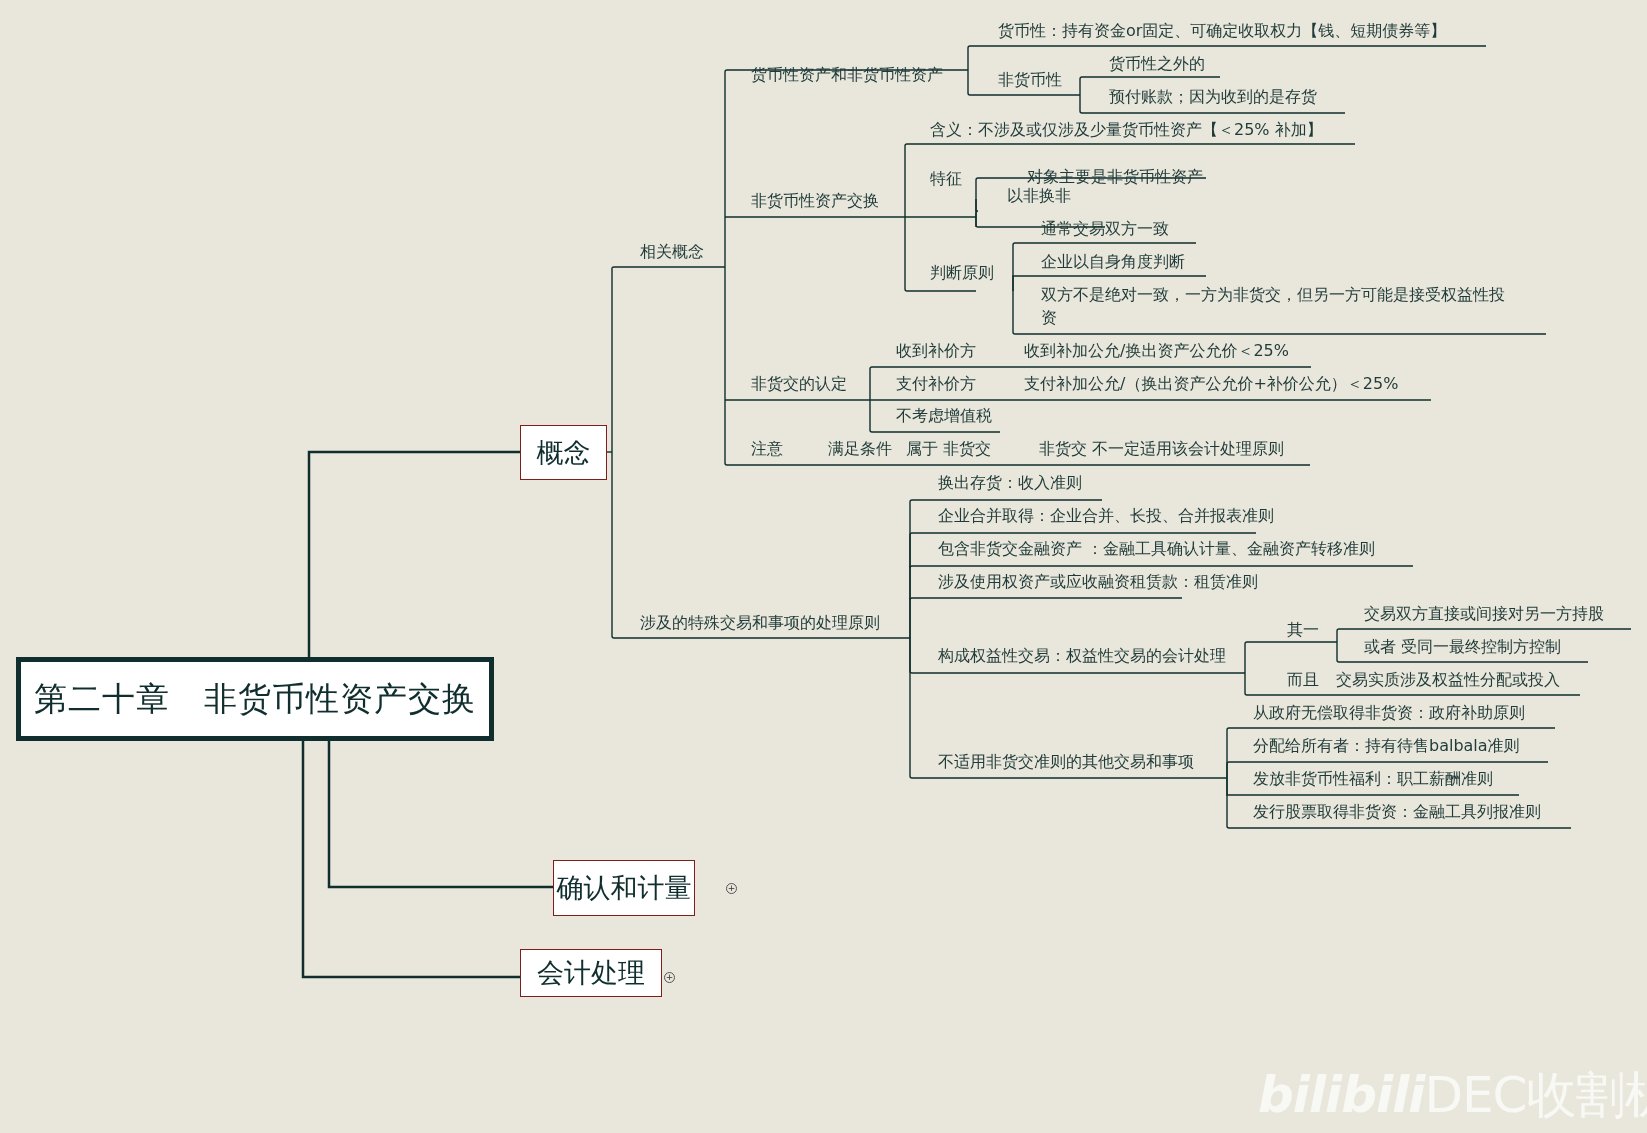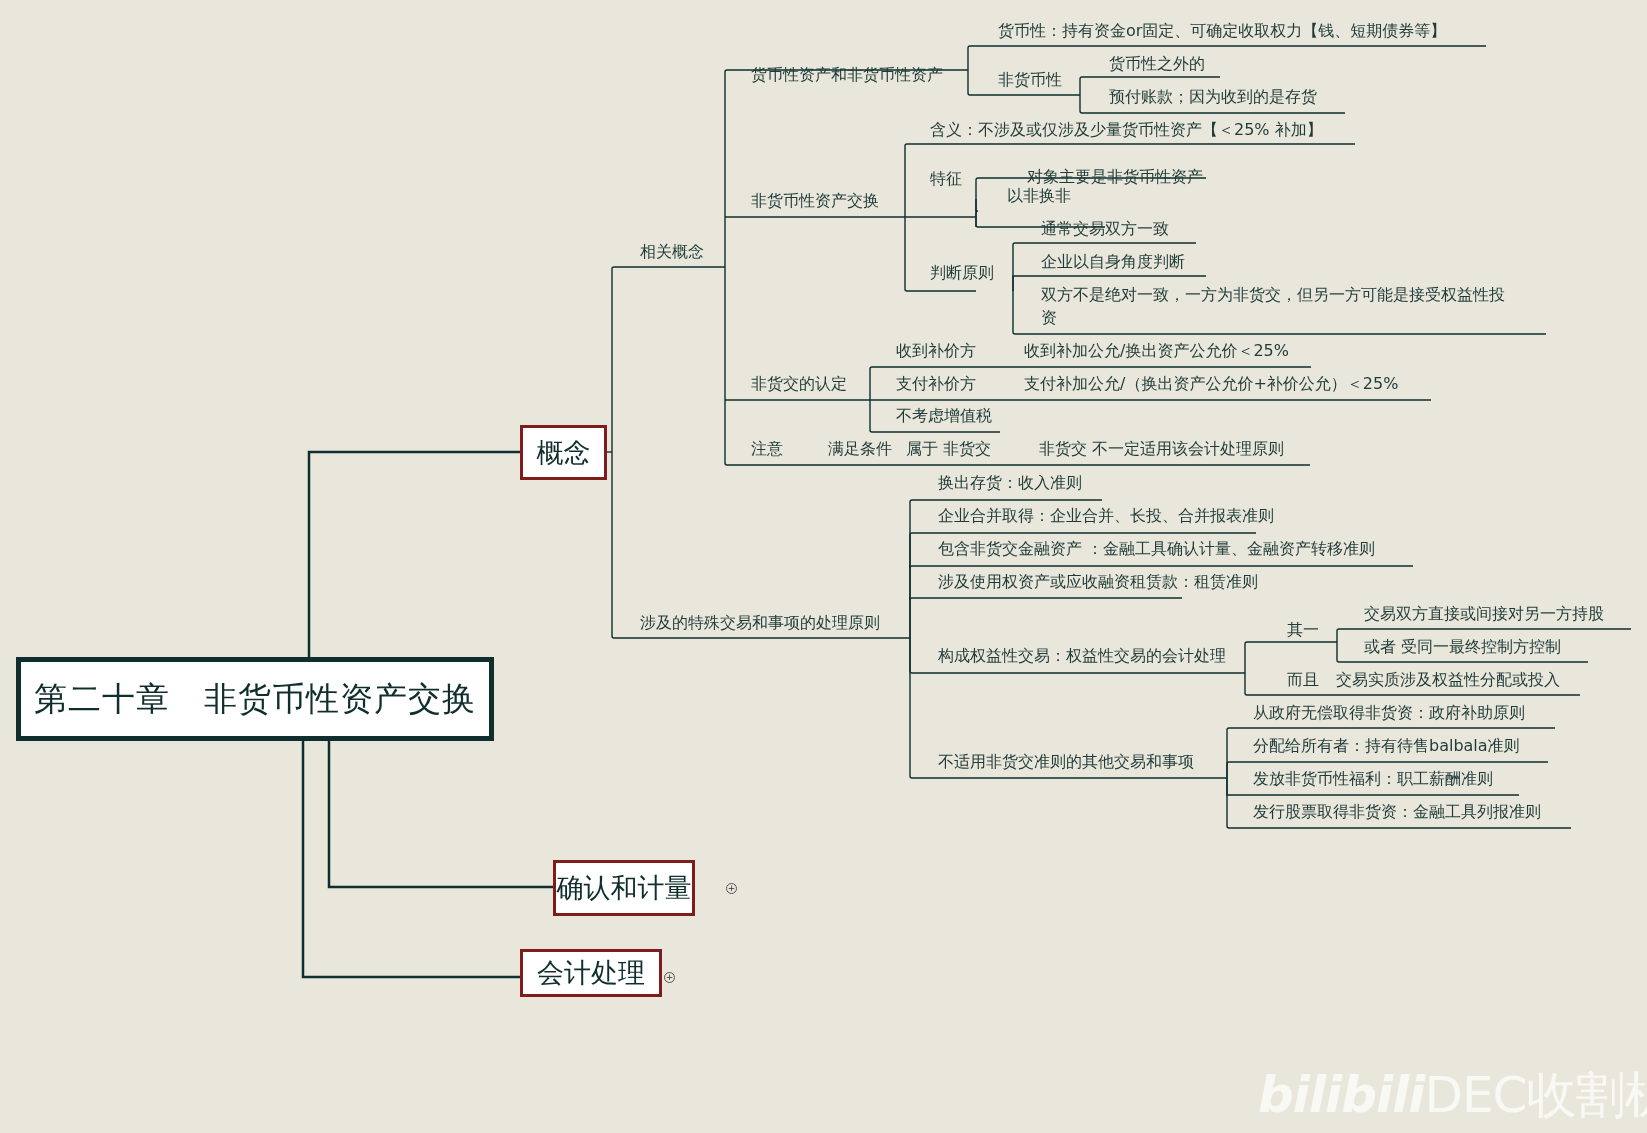--- a/index.html
+++ b/index.html
@@ -3,21 +3,21 @@
 <meta charset="utf-8">
 <style>
   html,body{margin:0;padding:0;}
   body{width:1647px;height:1133px;background:#e9e7dc;position:relative;overflow:hidden;
        font-family:"DejaVu Sans","Liberation Sans",sans-serif;color:#1f3a38;}
   #lines{position:absolute;left:0;top:0;width:1647px;height:1133px;}
   .t{position:absolute;font-size:16px;white-space:nowrap;line-height:20px;color:#1f3a38;}
   .root{position:absolute;left:16px;top:657px;width:478px;height:84px;background:#fff;
         border:5px solid #0f2e2d;box-sizing:border-box;display:flex;align-items:center;justify-content:center;
         font-size:33px;color:#0f2e2d;letter-spacing:1px;}
-  .main{position:absolute;background:#fff;border:3px solid #7f1d1d;box-sizing:border-box;
+  .main{position:absolute;background:#fff;border:1px solid #7f1d1d;box-sizing:border-box;
         display:flex;align-items:center;justify-content:center;font-size:27px;color:#0f2e2d;}
   .expand{position:absolute;width:9px;height:9px;border:1px solid #555;border-radius:50%;
           font-size:9px;line-height:9px;text-align:center;color:#333;}
   .wm{position:absolute;left:1258px;top:1062px;font-size:50px;color:#f8f8f4;letter-spacing:-1px;white-space:nowrap;}
   .wm b{font-style:italic;font-weight:bold;}
 </style>
 </head>
 <body>
 
 <svg id="lines" viewBox="0 0 1647 1133" fill="none" stroke="#0f2e2d">

